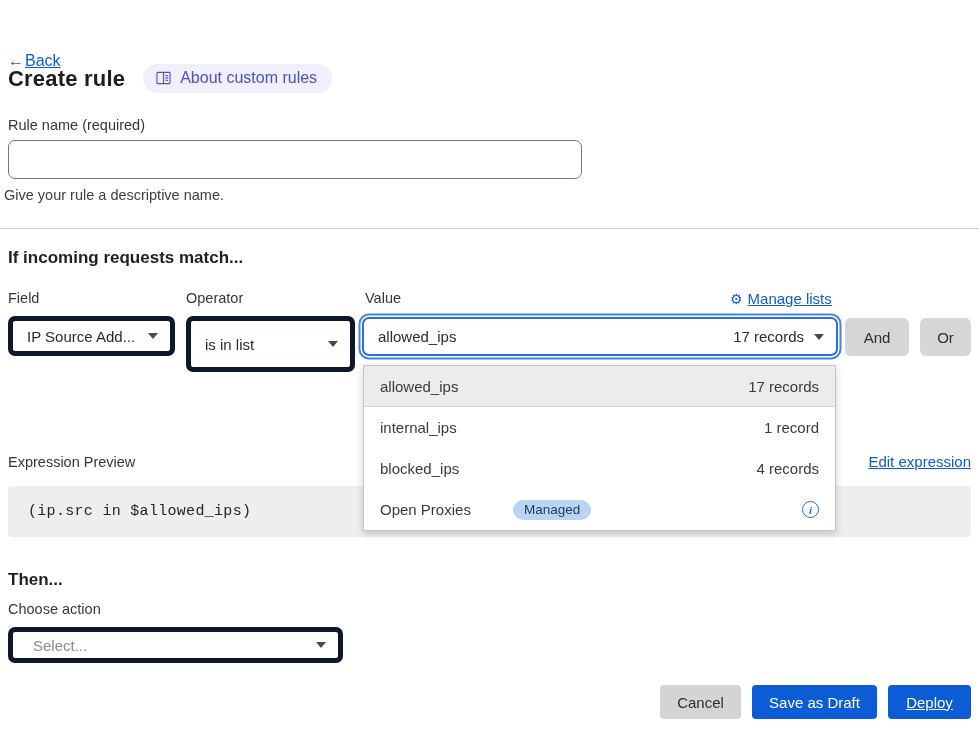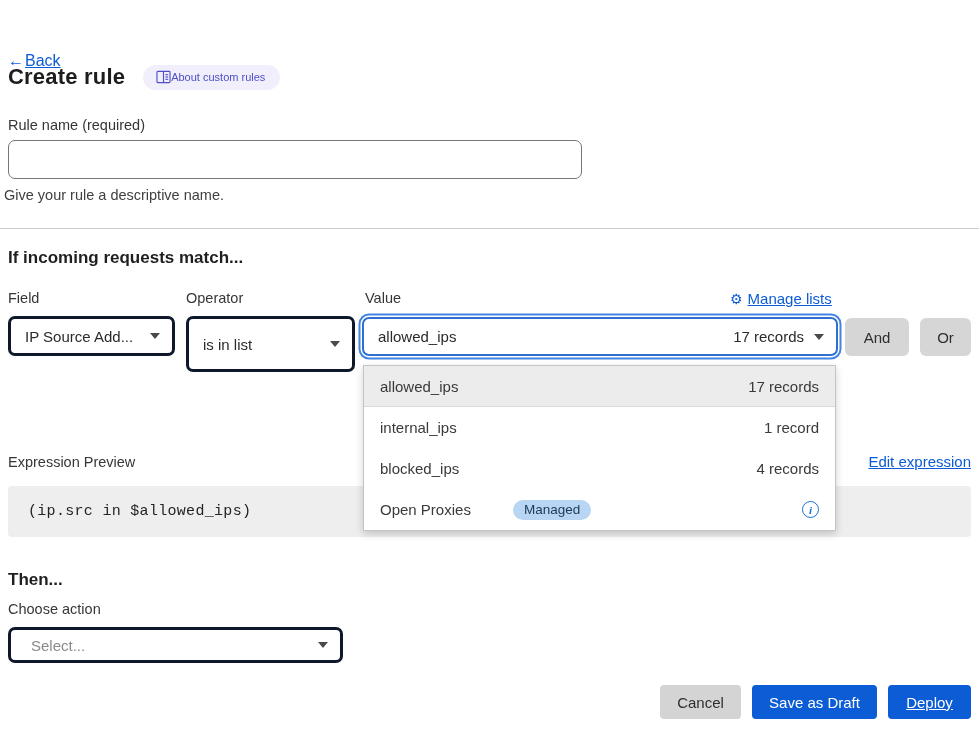--- a/index.html
+++ b/index.html
@@ -9,37 +9,37 @@
 
   
   .link { color:#0b5cd5; text-decoration:none; cursor:pointer; }
   .link .u { text-decoration:underline; }
 
   .back-link { position:absolute; left:8px; top:16px; font-size:16px;margin-top:36px; }
   .back-link .arrow { text-decoration:none; margin-right:1px; }
 
   .title-row { position:absolute; left:8px; top:64px; display:flex; align-items:center; gap:18px; }
   .page-title { font-size:22px; font-weight:bold; color:#1d1d1d; letter-spacing:.2px; }
-  .about-badge { display:inline-flex; align-items:center; background:#f0effb; color:#4e4ec9;
-    border-radius:15px; padding:5px 15px 6px 13px; font-size:11px; cursor:pointer; }
+  .about-badge { display:inline-flex; align-items:center; gap:9px; background:#f0effb; color:#4e4ec9;
+    border-radius:15px; padding:5px 15px 6px 13px; font-size:16px; cursor:pointer; }
   .book-icon svg { display:block; }
 
   .field-label { position:absolute; font-size:14.5px; color:#363636; }
   .helper-text { position:absolute; font-size:14.5px; color:#404040; }
 
   .rule-input { position:absolute; left:8px; top:140px; width:574px; height:39px;
     border:1px solid #767676; border-radius:7px; font-size:15px; padding:0 12px;
     font-family:inherit; color:#1f1f1f; outline:none; }
 
   .divider { position:absolute; left:0; top:228px; width:979px; height:1px; background:#cccccc; }
 
   .section-heading { position:absolute; font-size:17px; font-weight:bold; color:#1f1f1f; }
 
   
-  .select { position:absolute; background:#fff; border:3px solid #0f172a; border-radius:7px;
+  .select { position:absolute; background:#fff; border:5px solid #0f172a; border-radius:7px;
     display:flex; align-items:center; justify-content:space-between; padding:0 12px 0 14px;
     font-size:15px; color:#2b2b2b; cursor:pointer; }
   .chevron { width:0; height:0; border-left:5px solid transparent; border-right:5px solid transparent;
     border-top:6px solid #4a4a4a; margin-left:10px; flex:none; }
   .select-field { left:8px; top:316px; width:167px; height:40px; }
   .select-operator { left:186px; top:316px; width:169px; height:56px; }
   .select-value { left:362px; top:317px; width:476px; height:39px; border:2px solid #2f6fd0; border-radius:7px;
     box-shadow:0 0 0 1.5px #ffffff, 0 0 0 3.5px #4084e4; }
   .select-value .right-group { display:flex; align-items:center; }
   .select-value .records { color:#2b2b2b; }

